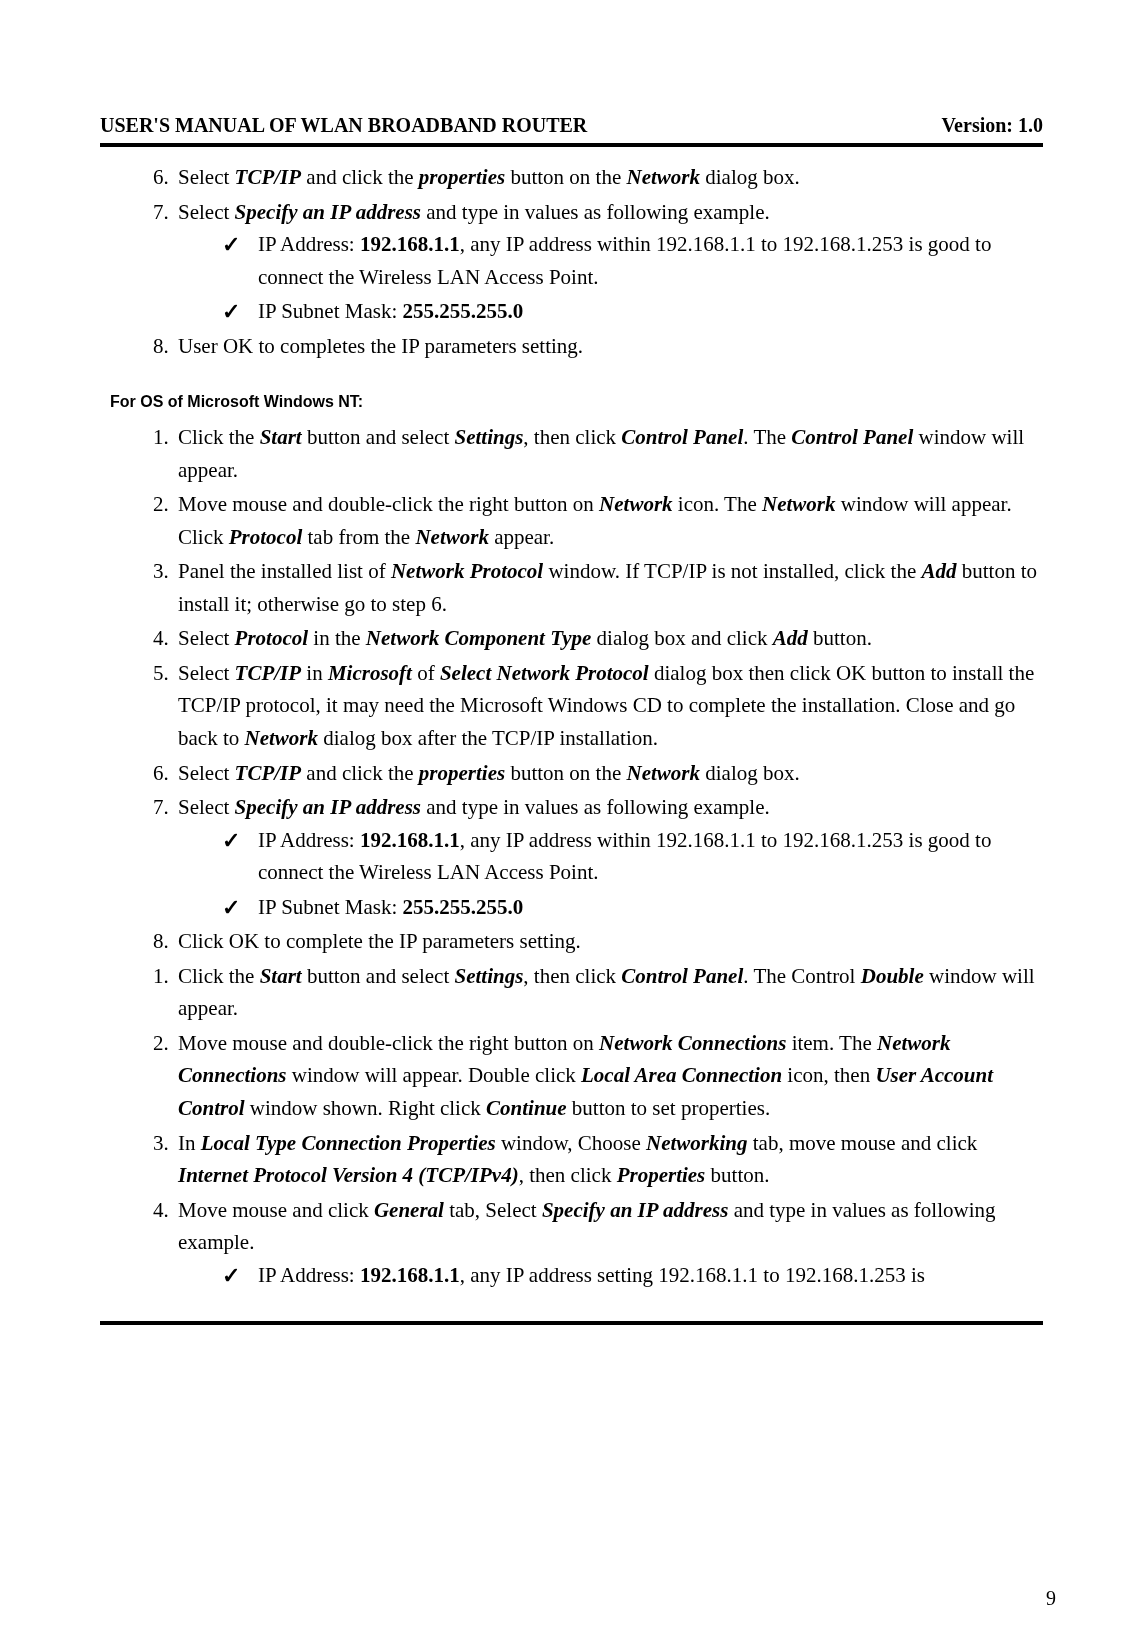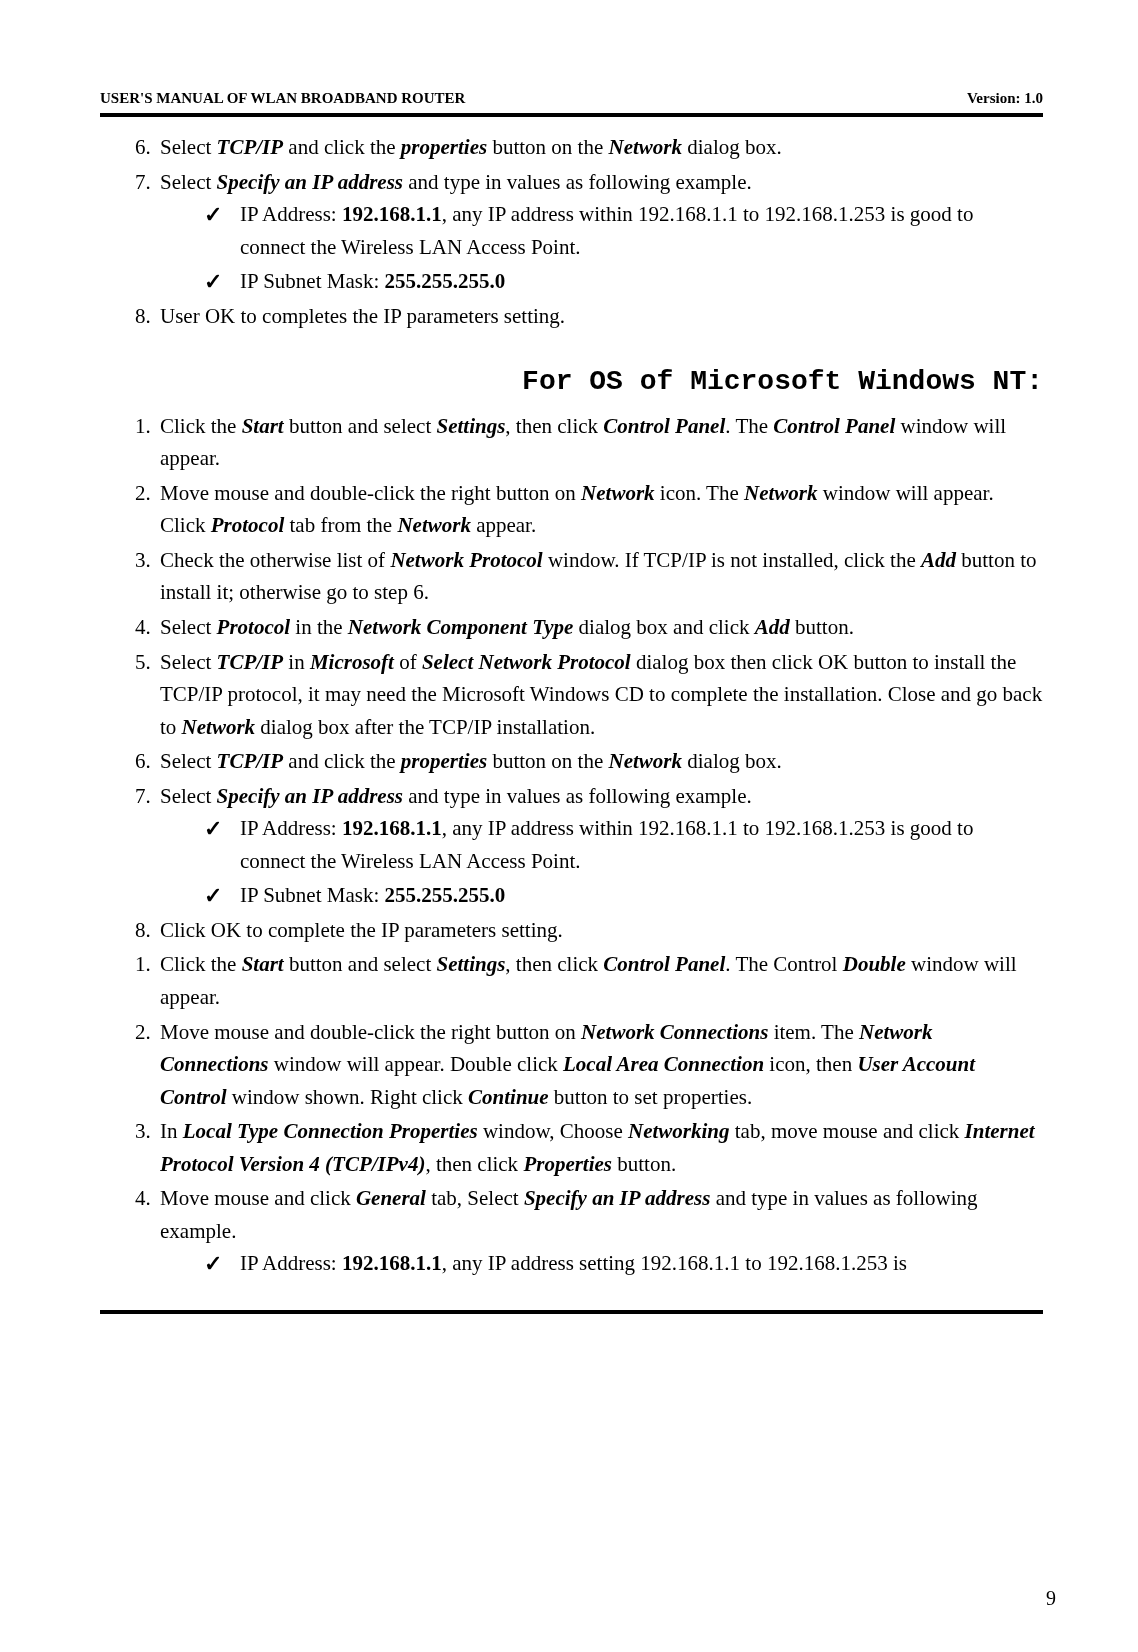--- a/index.html
+++ b/index.html
@@ -14,22 +14,23 @@
   }
   .page {
     padding: 90px 95px 0 100px;
     box-sizing: border-box;
   }
   .header-row {
     display: flex;
     justify-content: space-between;
     font-family: "Times New Roman", serif;
     font-weight: bold;
-    font-size: 15px;
+    font-size: 20px;
     margin-bottom: 6px;
+    margin-top: 24px;
   }
   hr.thick {
     border: none;
     border-top: 4px solid #000;
     margin: 0 0 14px 0;
   }
   hr.thick-bottom {
     border: none;
     border-top: 4px solid #000;
     margin: 30px 0 0 0;
@@ -39,47 +40,47 @@
     line-height: 1.55;
   }
   .ol-one {
     list-style: decimal;
     padding-left: 56px;
     margin: 0;
   }
   .ol-one > li {
     padding-left: 4px;
     margin-bottom: 2px;
+    margin-left: 18px;
   }
   .check-list {
     list-style: none;
     padding-left: 44px;
     margin: 0;
   }
   .check-list > li {
     position: relative;
     padding-left: 36px;
     margin-bottom: 2px;
   }
   .check-list > li::before {
     content: "\2713";
     position: absolute;
     left: 0;
     top: 0;
     font-weight: bold;
     font-size: 22px;
   }
   .section-head {
-    font-family: Liberation Mono, monospace;
+    font-family: Liberation Sans, sans-serif;
     font-weight: bold;
-    font-size: 28px;
+    font-size: 16px;
     margin-top: 28px;
     margin-bottom: 6px;
     margin-left: 10px;
-    text-align: right;
   }
   .page-number {
     position: absolute;
     right: 82px;
     bottom: 42px;
     font-size: 20px;
   }
   b { font-weight: bold; }
   .bi { font-weight: bold; font-style: italic; }
 </style>
@@ -116,21 +117,21 @@
     <div class="section-head">For OS of Microsoft Windows NT:</div>
 
     <ol class="ol-one" start="1">
       <li>
         <span>Click the </span><span class="bi">Start</span><span> button and select </span><span class="bi">Settings</span><span>, then click </span><span class="bi">Control Panel</span><span>. The </span><span class="bi">Control Panel</span><span> window will appear.</span>
       </li>
       <li>
         <span>Move mouse and double-click the right button on </span><span class="bi">Network</span><span> icon. The </span><span class="bi">Network</span><span> window will appear. Click </span><span class="bi">Protocol</span><span> tab from the </span><span class="bi">Network</span><span> appear.</span>
       </li>
       <li>
-        <span>Check the otherwise list of </span><span class="bi">Network Protocol</span><span> window. If TCP/IP is not installed, click the </span><span class="bi">Add</span><span> button to install it; otherwise go to step 6.</span>
+        <span>Panel the installed list of </span><span class="bi">Network Protocol</span><span> window. If TCP/IP is not installed, click the </span><span class="bi">Add</span><span> button to install it; otherwise go to step 6.</span>
       </li>
       <li>
         <span>Select </span><span class="bi">Protocol</span><span> in the </span><span class="bi">Network Component Type</span><span> dialog box and click </span><span class="bi">Add</span><span> button.</span>
       </li>
       <li>
         <span>Select </span><span class="bi">TCP/IP</span><span> in </span><span class="bi">Microsoft</span><span> of </span><span class="bi">Select Network Protocol</span><span> dialog box then click OK button to install the TCP/IP protocol, it may need the Microsoft Windows CD to complete the installation. Close and go back to </span><span class="bi">Network</span><span> dialog box after the TCP/IP installation.</span>
       </li>
       <li>
         <span>Select </span><span class="bi">TCP/IP</span><span> and click the </span><span class="bi">properties</span><span> button on the </span><span class="bi">Network</span><span> dialog box.</span>
       </li>

